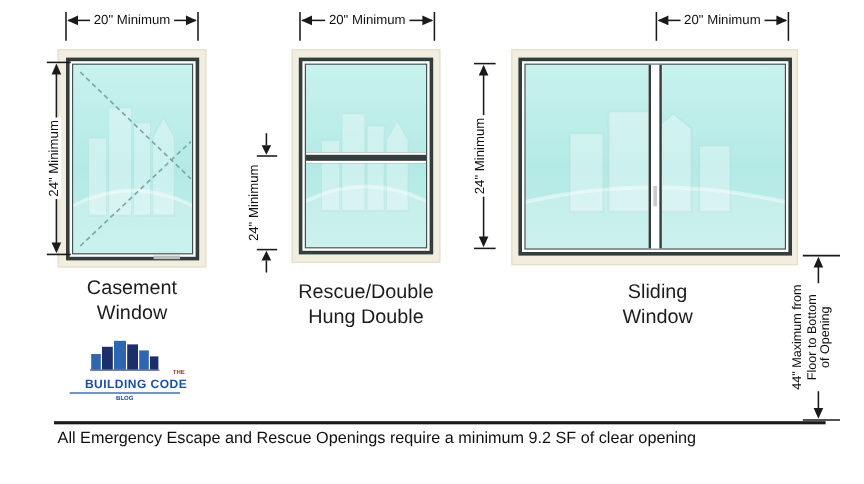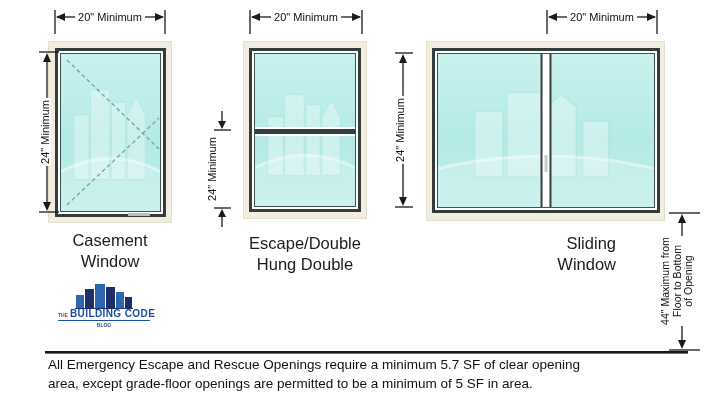--- a/index.html
+++ b/index.html
@@ -29,21 +29,21 @@
   .dim-label-v{position:absolute;font-size:11px;line-height:12px;white-space:nowrap;color:#111;
                background:#fff;padding:0 2px;transform:translate(-50%,-50%) rotate(-90deg);}
   .dim-label-v3{position:absolute;font-size:10.5px;line-height:11.5px;white-space:nowrap;color:#111;
                 background:#fff;text-align:center;transform:translate(-50%,-50%) rotate(-90deg);}
   
   .win-caption{position:absolute;width:160px;text-align:center;font-size:16.5px;line-height:21px;color:#1c1c1c;}
   .note{position:absolute;left:48px;top:356px;width:648px;font-size:13.5px;line-height:18.5px;color:#111;}
   
   .logo{position:absolute;left:58px;top:283px;width:98px;}
   .logo-sky{display:block;margin-left:17px;}
-  .logo-row{display:flex;align-items:flex-end;margin-top:-1px;}
+  .logo-row{display:flex;align-items:flex-end;margin-top:-1px;flex-direction:column;}
   .logo-the{font-size:5px;font-weight:bold;color:#a8392e;margin-right:2px;padding-bottom:1px;}
   .logo-name{font-size:10px;font-weight:bold;letter-spacing:0.4px;color:#1a4fa4;white-space:nowrap;}
   .logo-rule{height:1px;background:#1a4fa4;width:92px;margin-top:1px;}
   .logo-sub{font-size:5px;font-weight:bold;color:#1a4fa4;text-align:center;width:92px;margin-top:1px;}
   .annot-svg{position:absolute;left:0;top:0;pointer-events:none;}
 </style>
 </head>
 <body>
 
 <div class="canvas">
@@ -182,24 +182,24 @@
     <div>44" Maximum from</div>
     <div>Floor to Bottom</div>
     <div>of Opening</div>
   </div>
 
   <div class="win-caption" style="left:30px;top:230px;">
     <div>Casement</div>
     <div>Window</div>
   </div>
   <div class="win-caption" style="left:225px;top:233px;">
-    <div>Escape/Double</div>
+    <div>Rescue/Double</div>
     <div>Hung Double</div>
   </div>
-  <div class="win-caption" style="left:456px;top:233px;text-align:right;">
+  <div class="win-caption" style="left:468px;top:233px;">
     <div>Sliding</div>
     <div>Window</div>
   </div>
 
   <div class="logo">
     <svg class="logo-sky" width="58" height="26" viewBox="0 0 58 26">
       <rect x="1" y="12" width="8" height="13" fill="#2f66b0"></rect>
       <rect x="10" y="6" width="9" height="19" fill="#1c2f6b"></rect>
       <rect x="20" y="1" width="10" height="24" fill="#2f66b0"></rect>
       <rect x="31" y="4" width="9" height="21" fill="#1c2f6b"></rect>
@@ -209,17 +209,16 @@
     </svg>
     <div class="logo-row">
       <span class="logo-the">THE</span>
       <span class="logo-name">BUILDING CODE</span>
     </div>
     <div class="logo-rule"></div>
     <div class="logo-sub">BLOG</div>
   </div>
 
   <div class="note">
-    <div>All Emergency Escape and Rescue Openings require a minimum 5.7 SF of clear opening</div>
-    <div>area, except grade-floor openings are permitted to be a minimum of 5 SF in area.</div>
+    <div>All Emergency Escape and Rescue Openings require a minimum 9.2 SF of clear opening</div>
   </div>
 
 </div>
 
 </body></html>

